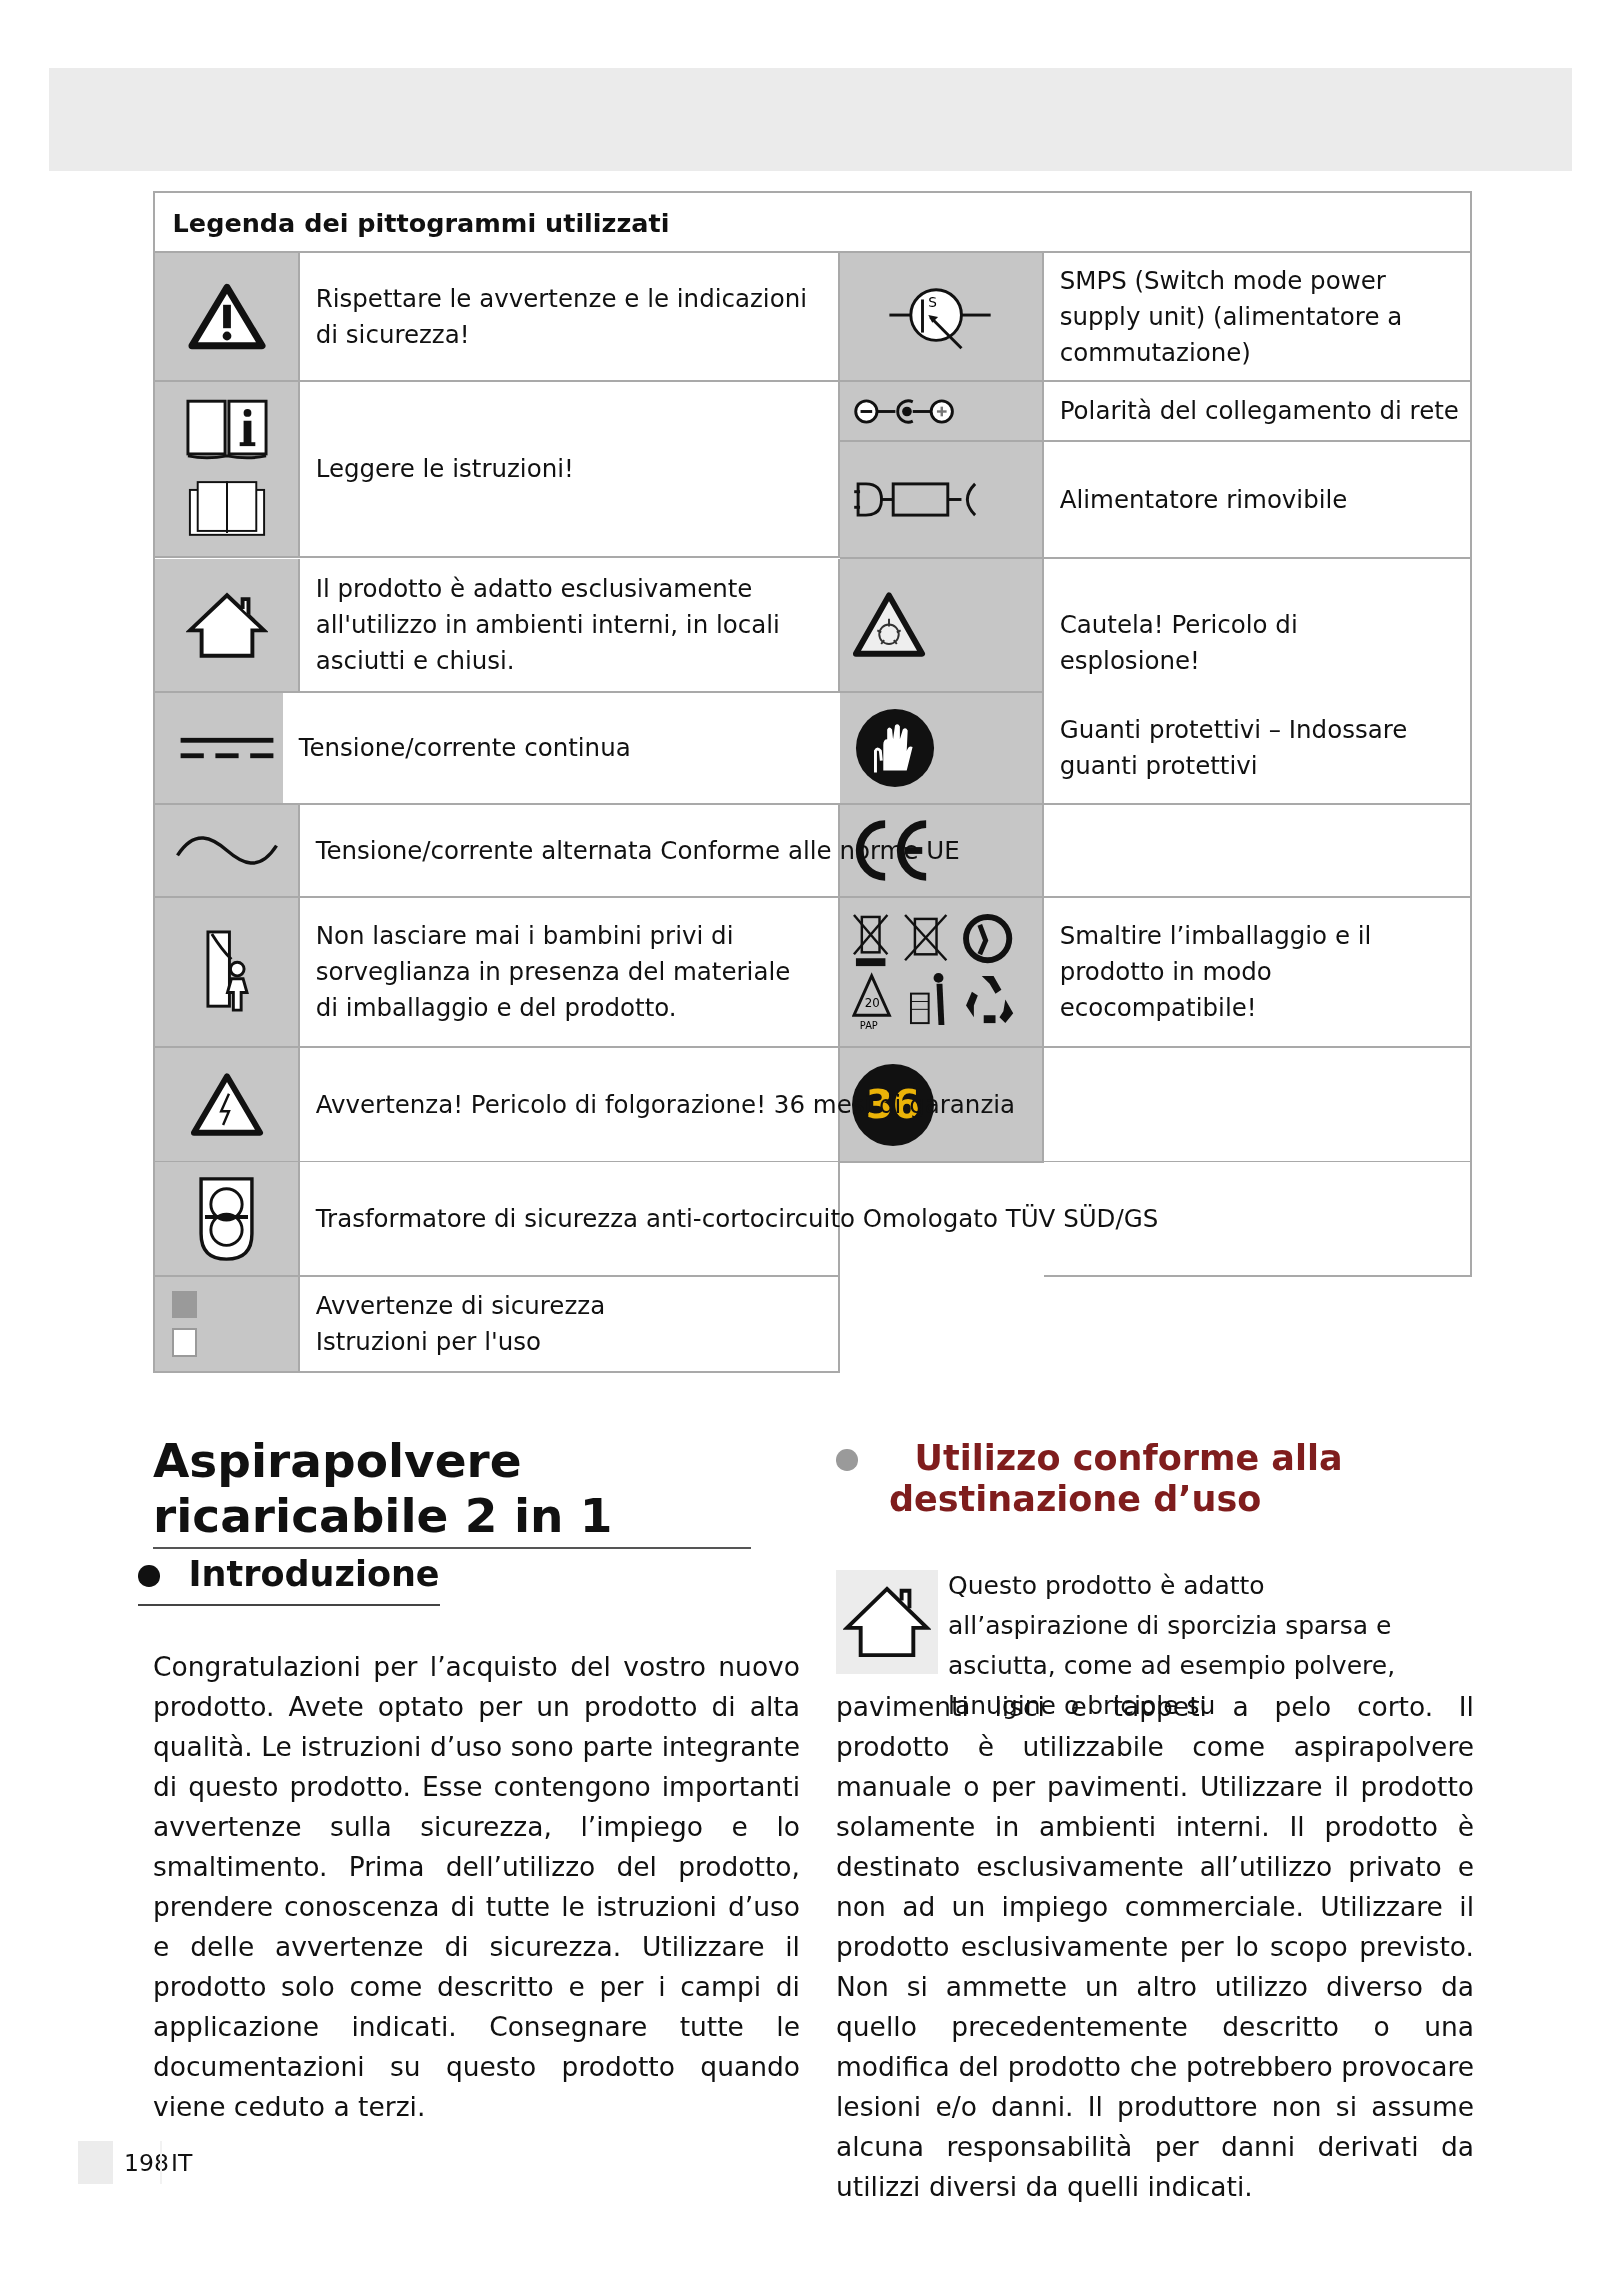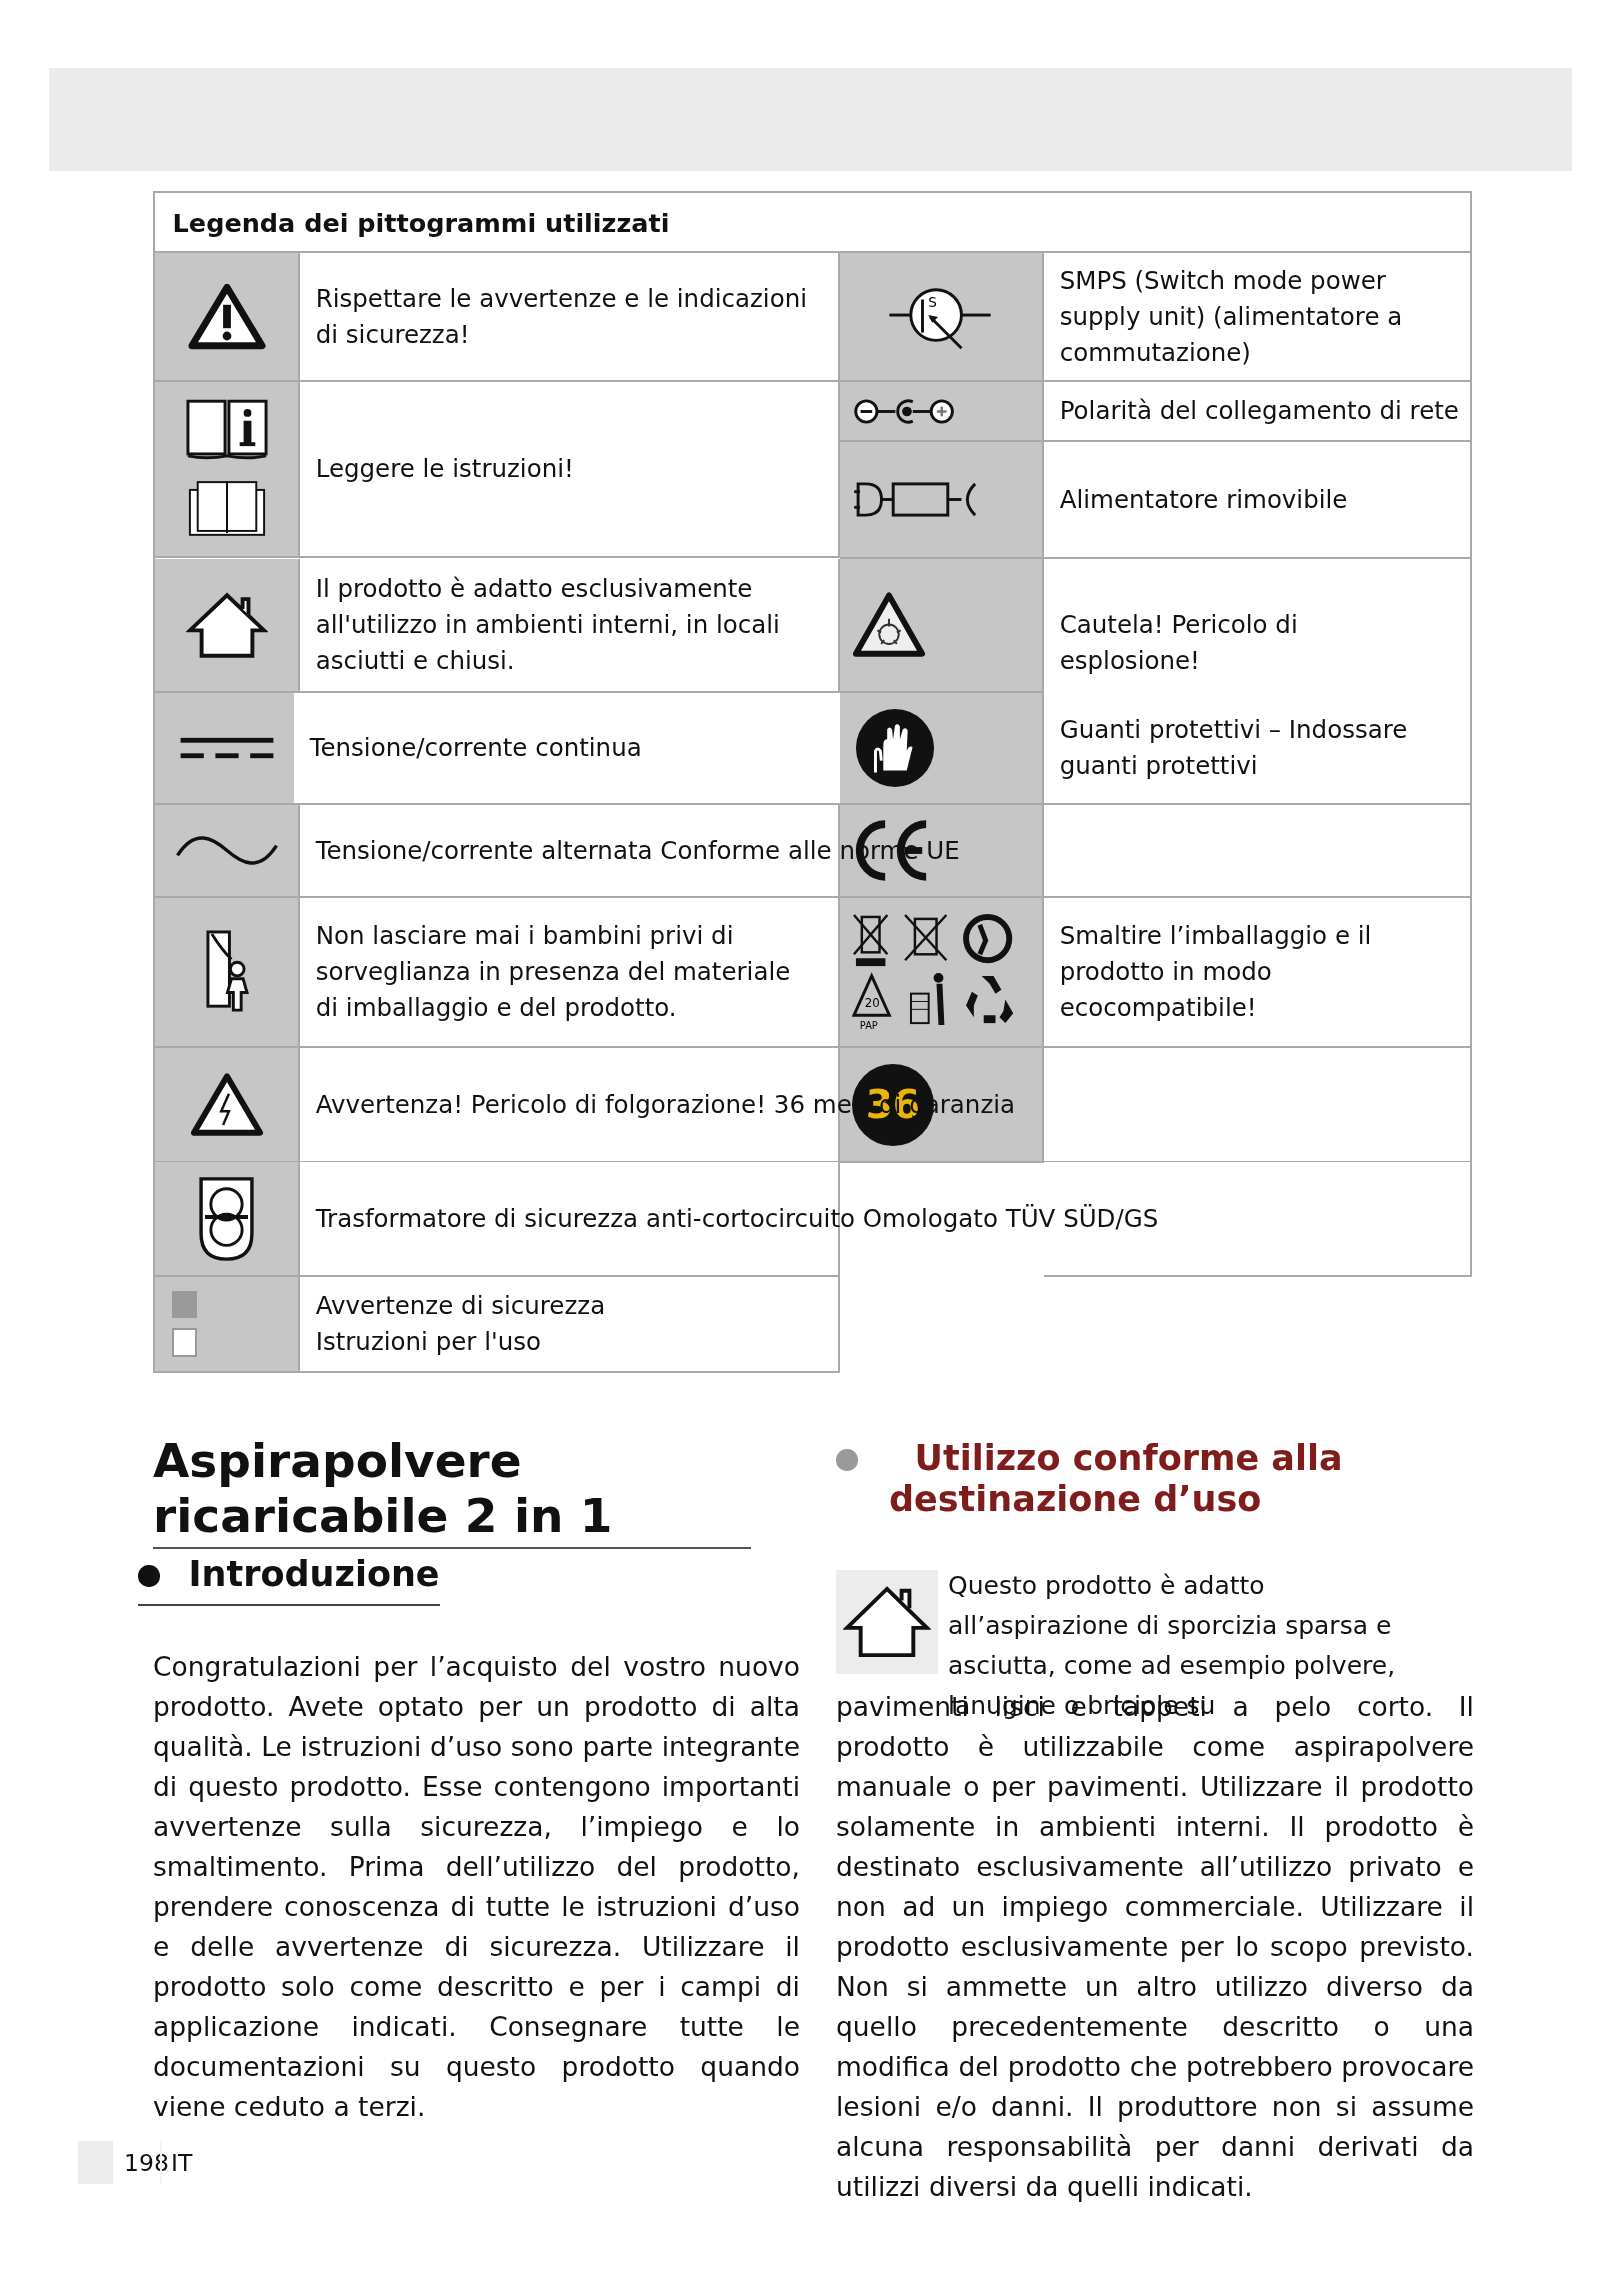--- a/index.html
+++ b/index.html
@@ -98,21 +98,21 @@
   </div>
 
   <div class="cell ico" style="left:0;top:500px;width:145px;height:112px">
     <svg width="98" height="29" viewBox="0 0 100 30">
         <rect x="2" y="4" width="96" height="5" fill="#111"></rect>
         <rect x="2" y="20" width="24" height="5" fill="#111"></rect>
         <rect x="38" y="20" width="24" height="5" fill="#111"></rect>
         <rect x="74" y="20" width="24" height="5" fill="#111"></rect>
       </svg>
   </div>
-  <div class="cell txt" style="left:139px;top:500px;width:645px;height:112px">
+  <div class="cell txt" style="left:128px;top:500px;width:645px;height:112px">
     <span>Tensione/corrente continua</span>
   </div>
 
   <div class="cell ico" style="left:0;top:612px;width:145px;height:93px">
     <svg width="108" height="33" viewBox="0 0 110 34">
         <path d="M4 22 C22 -6, 40 4, 55 17 C70 30, 88 40, 106 12" fill="none" stroke="#111" stroke-width="3.5"></path>
       </svg>
   </div>
   <div class="cell txt ovf" style="left:145px;top:612px;width:540px;height:93px">
     <span>Tensione/corrente alternata Conforme alle norme UE</span>

